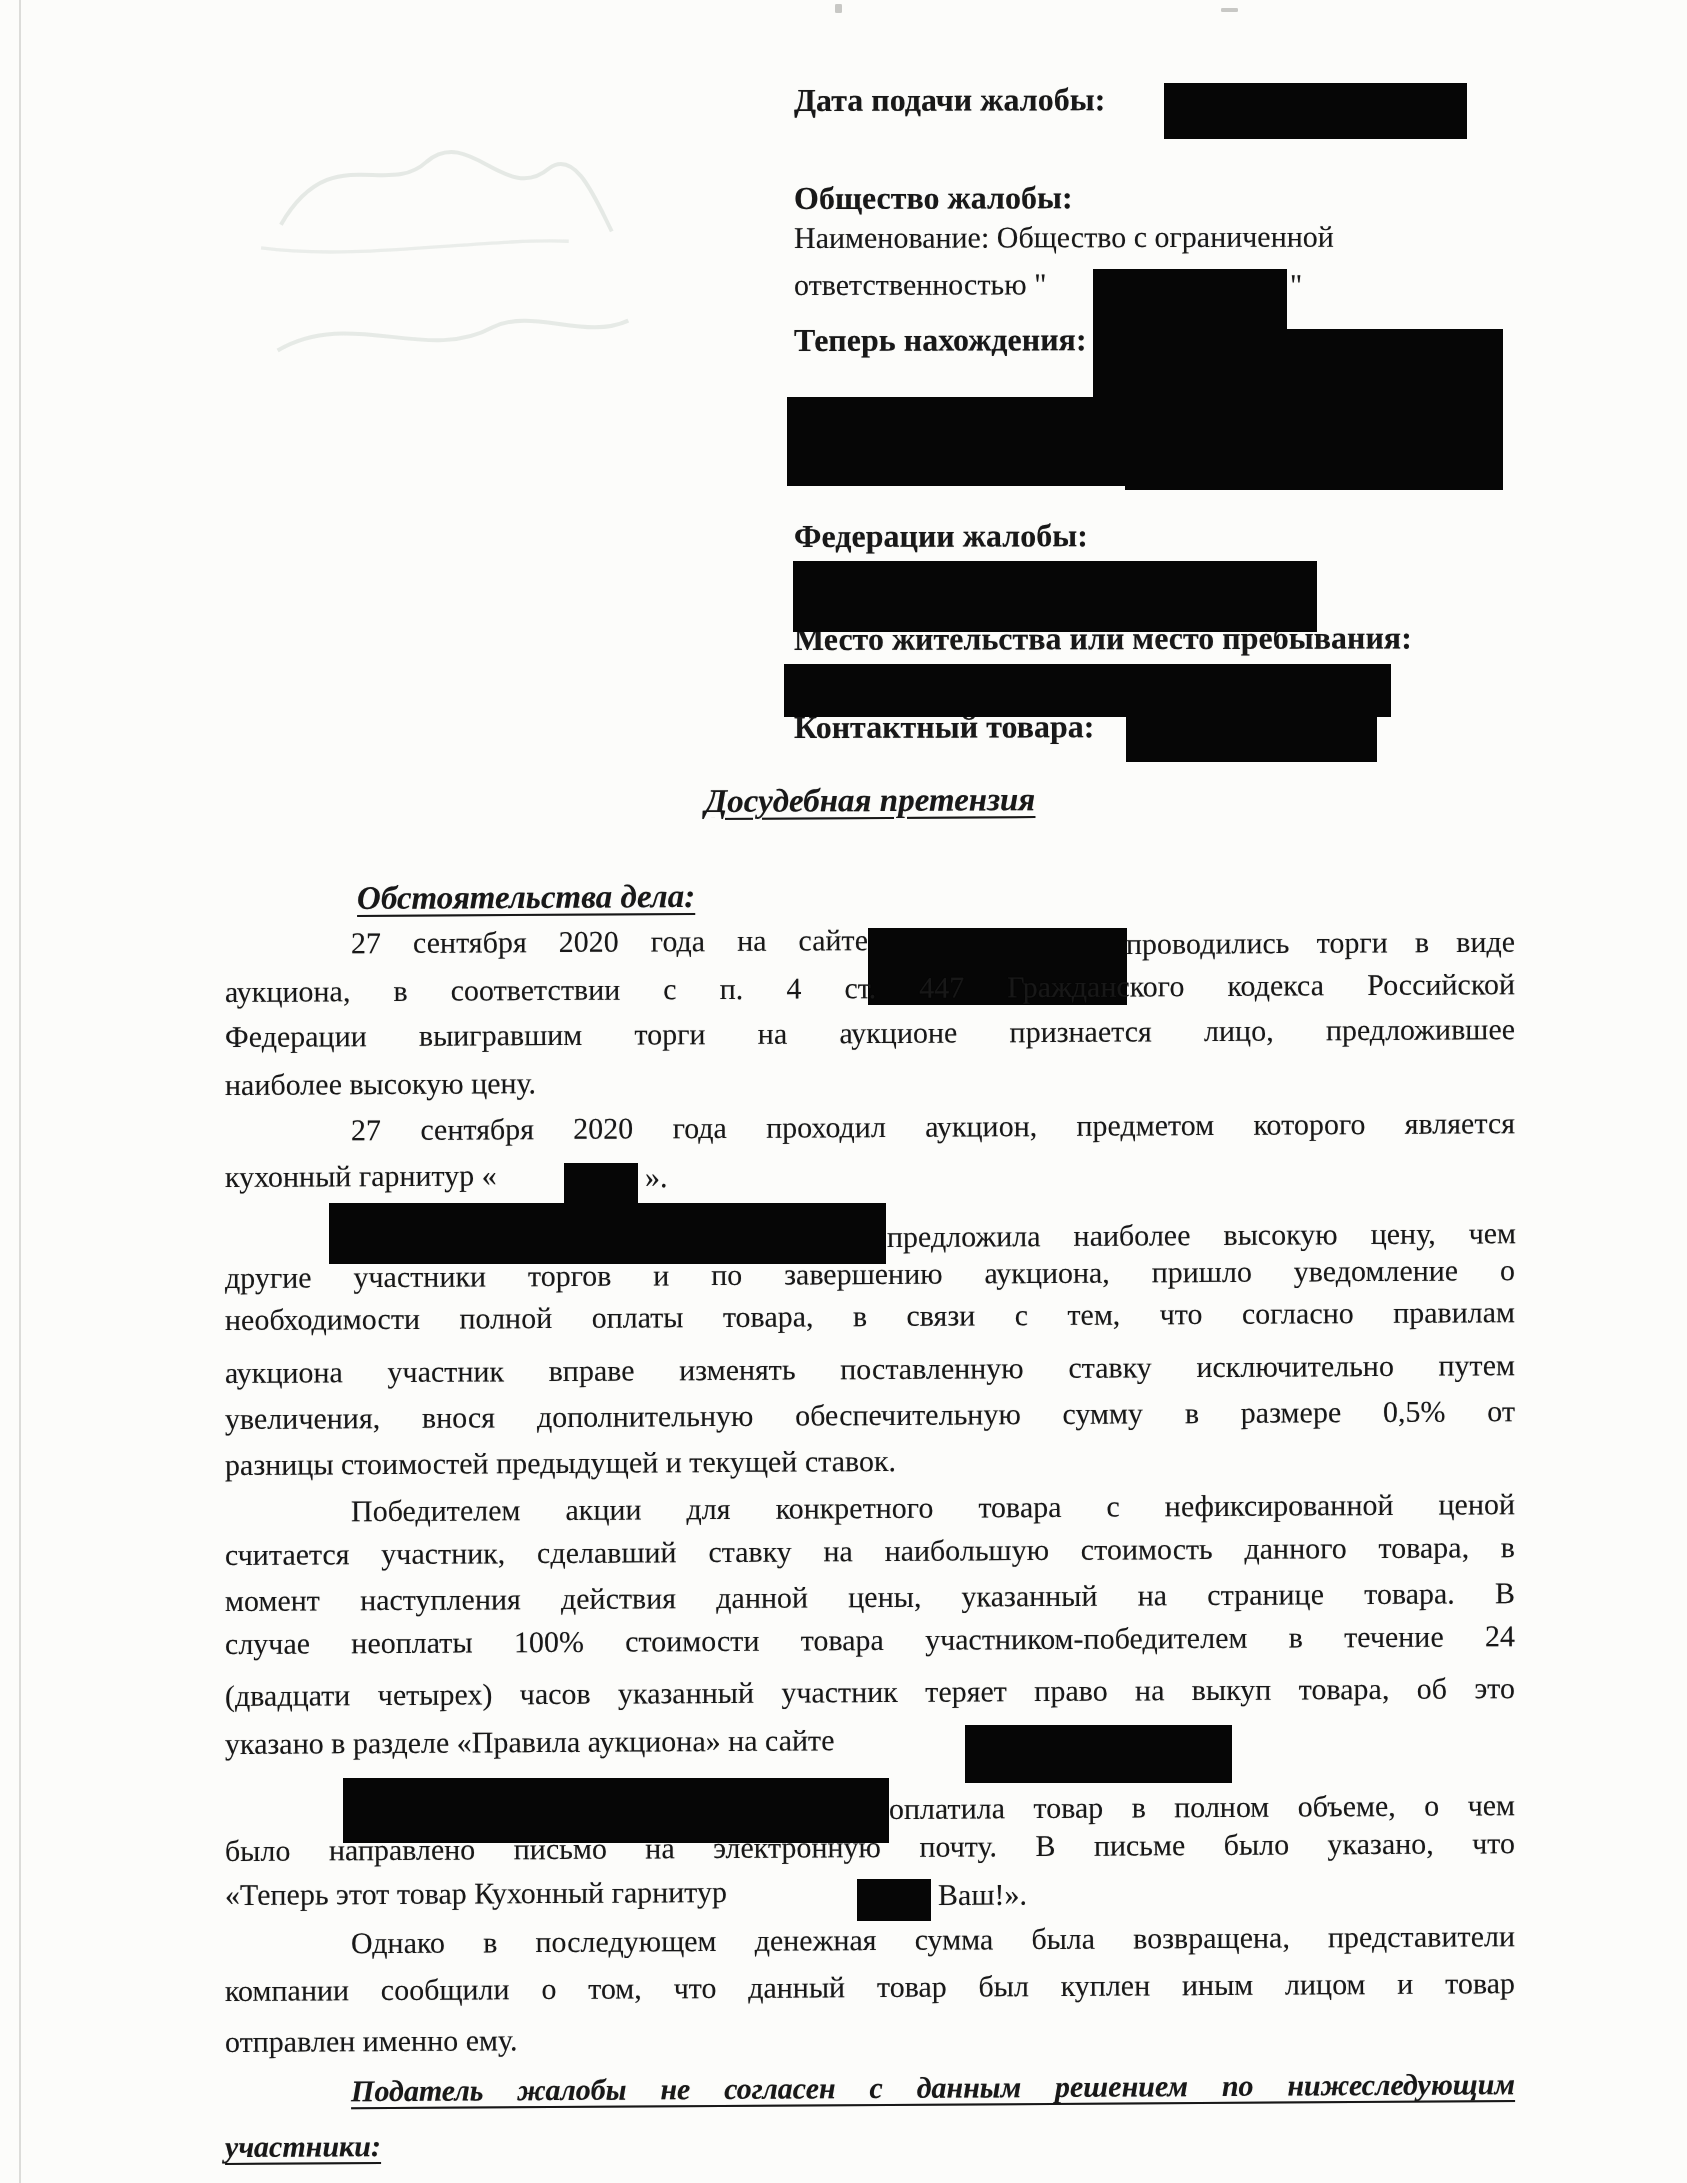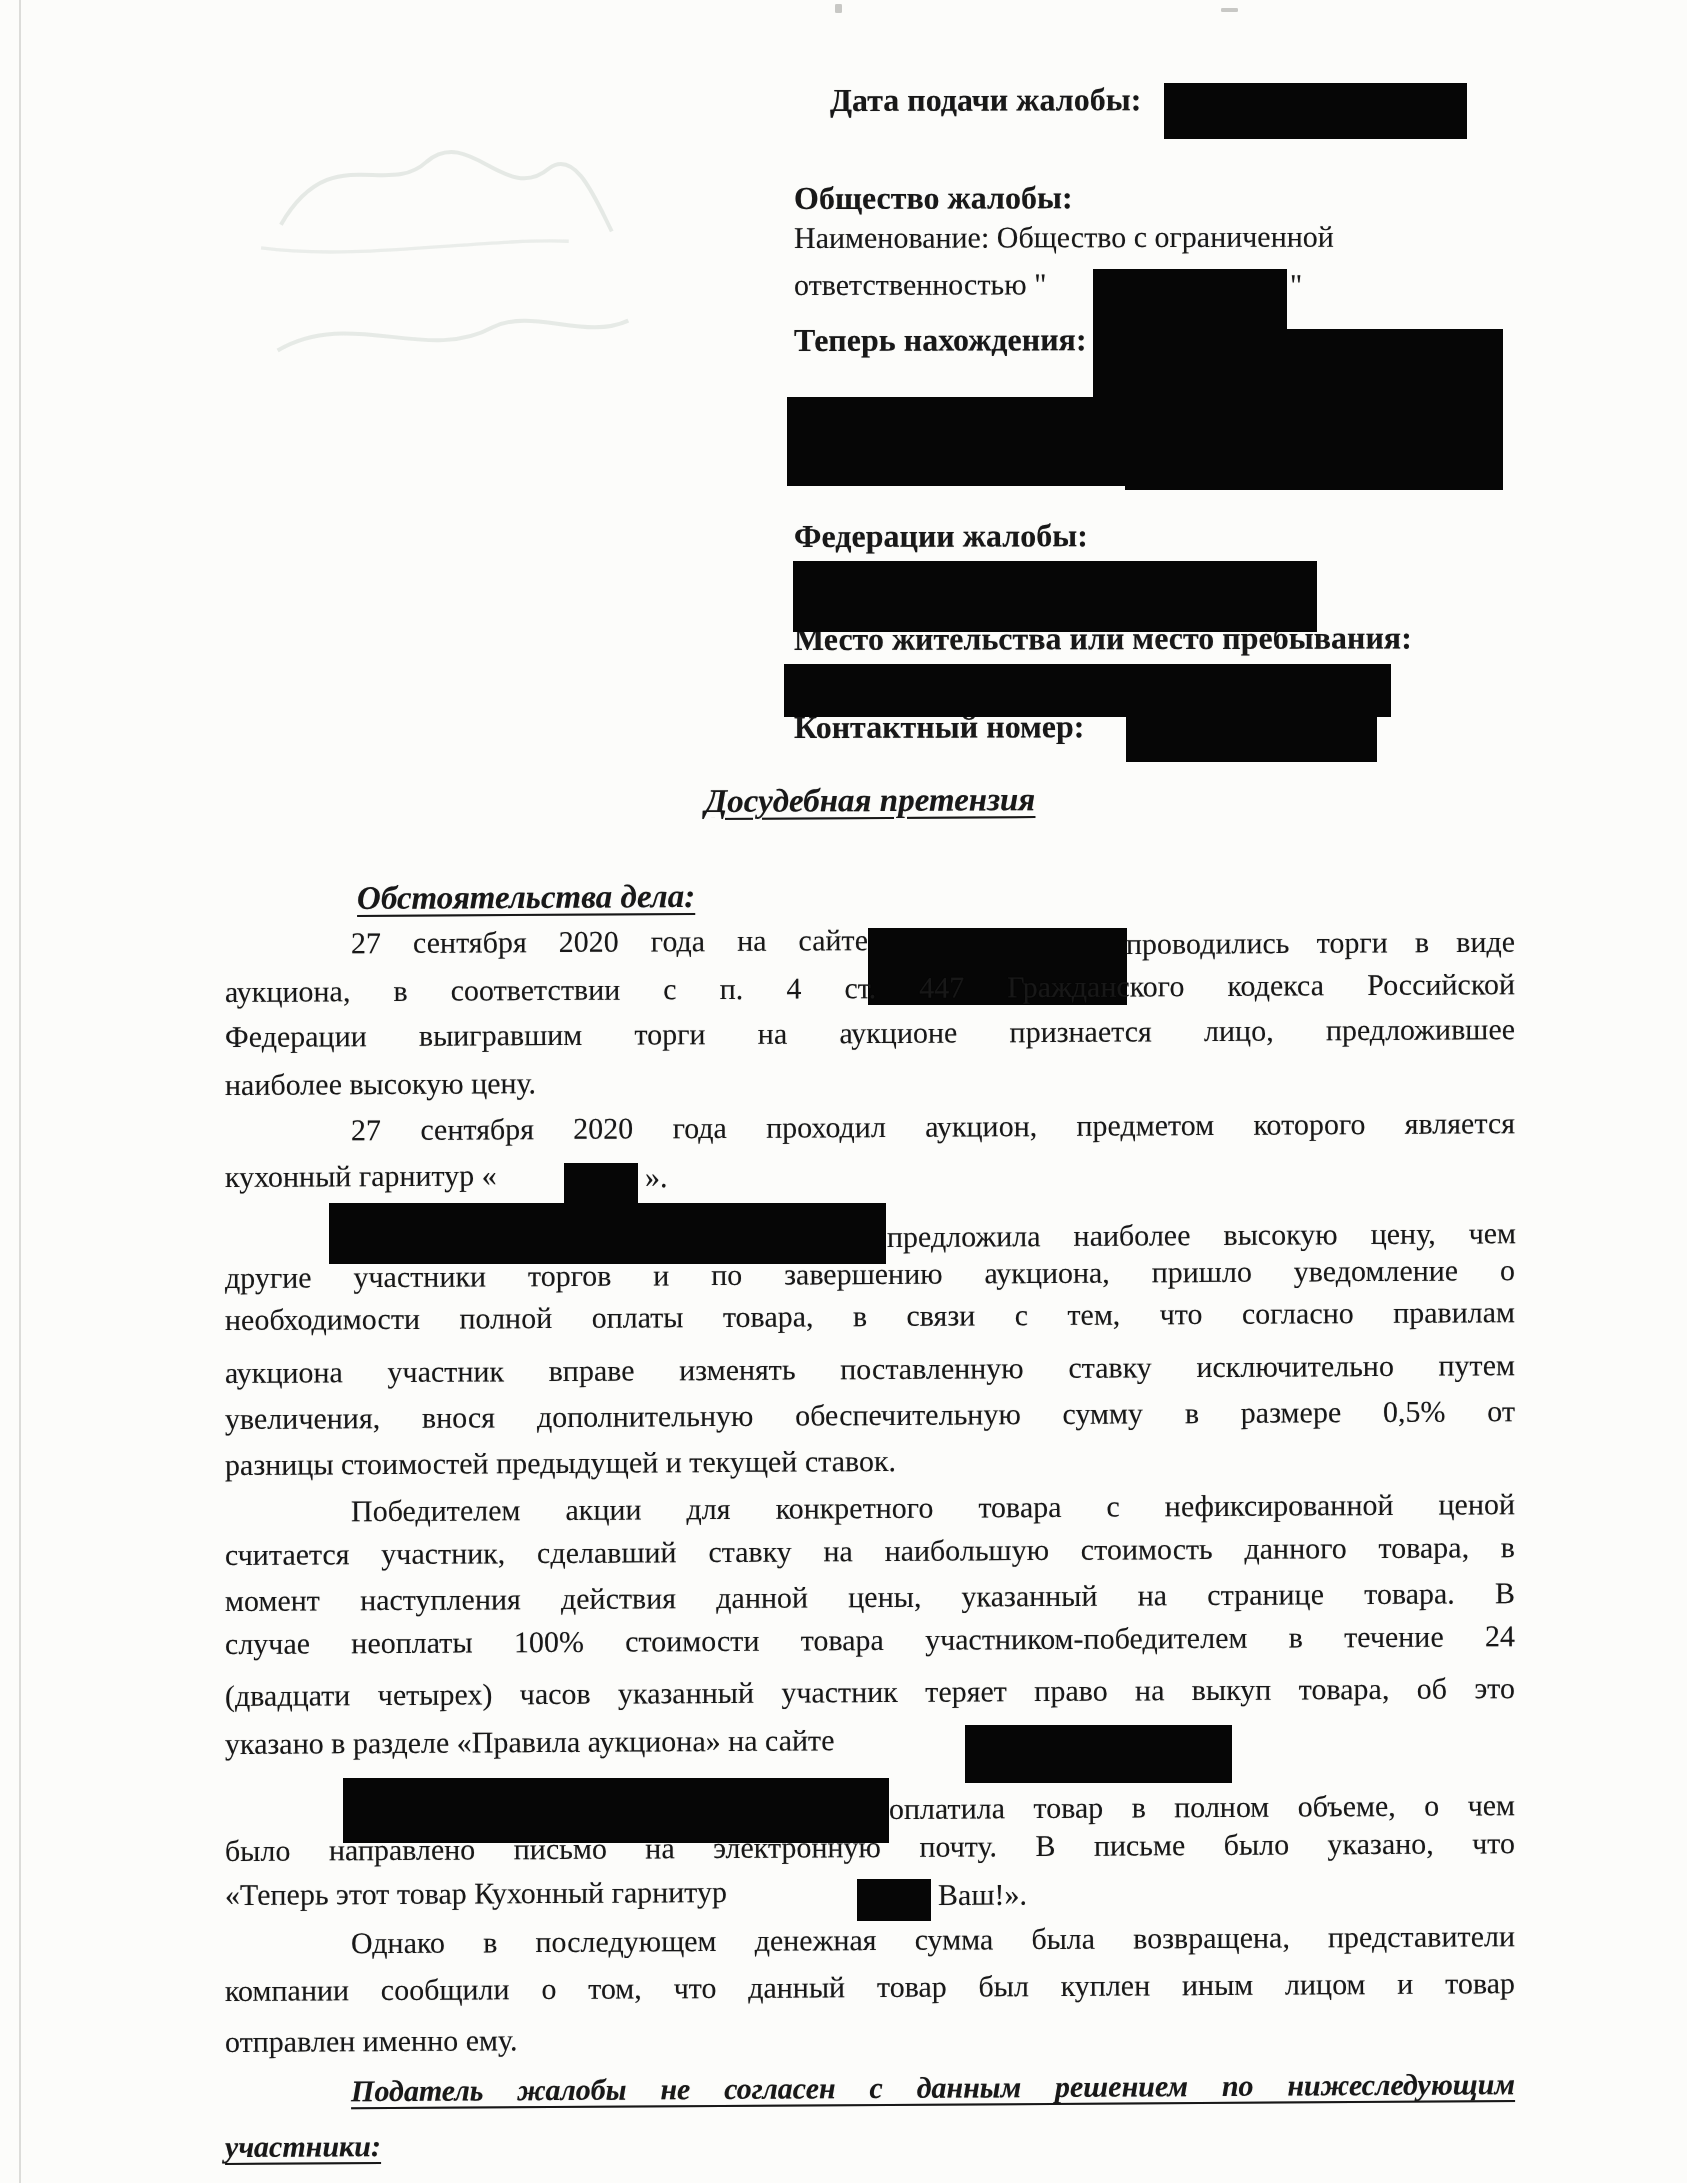--- a/index.html
+++ b/index.html
@@ -31,29 +31,29 @@
 
   <div class="edgeline"></div>
   <div class="speck" style="left:835px;top:4px;width:6.6px;height:9.3px"></div>
   <div class="speck" style="left:1221px;top:8px;width:17px;height:4px"></div>
   <svg class="artifact" style="left:251px;top:99px" width="437" height="311" viewBox="0 0 660 470">
     <path d="M 45 190 C 120 60, 205 150, 265 95 C 330 40, 385 160, 450 105 C 490 75, 520 150, 545 200" fill="none" stroke="#e2e7e2" stroke-width="6" opacity="0.9"></path>
     <path d="M 15 225 C 160 245, 350 210, 480 215" fill="none" stroke="#e6eae6" stroke-width="5" opacity="0.85"></path>
     <path d="M 40 380 C 150 315, 265 400, 365 345 C 425 315, 505 365, 570 335" fill="none" stroke="#e3e8e3" stroke-width="6" opacity="0.9"></path>
   </svg>
 
-  <div class="line hl tilt2" style="left:830px;top:80px">Дата подачи жалобы:</div>
+  <div class="line hl tilt2" style="left:794px;top:80px">Дата подачи жалобы:</div>
   <div class="line hl tilt2" style="left:794px;top:178px">Общество жалобы:</div>
   <div class="line tilt2" style="left:794px;top:218px">Наименование: Общество с ограниченной</div>
   <div class="line tilt2" style="left:794px;top:265px">ответственностью "</div>
   <div class="line tilt2" style="left:1290px;top:265px">"</div>
   <div class="line hl tilt2" style="left:794px;top:320px">Теперь нахождения:</div>
   <div class="line hl tilt2" style="left:794px;top:516px">Федерации жалобы:</div>
   <div class="line hl tilt2" style="left:794px;top:619px">Место жительства или место пребывания:</div>
-  <div class="line hl tilt2" style="left:794px;top:707px">Контактный номер:</div>
+  <div class="line hl tilt2" style="left:794px;top:707px">Контактный товара:</div>
 
   <div class="red" style="left:1164px;top:83px;width:303px;height:56px"></div>
   <div class="red" style="left:1093px;top:269px;width:194px;height:67px"></div>
   <div class="red" style="left:1093px;top:329px;width:410px;height:70px"></div>
   <div class="red" style="left:1125px;top:370px;width:378px;height:120px"></div>
   <div class="red" style="left:787px;top:397px;width:341px;height:89px"></div>
   <div class="red" style="left:793px;top:561px;width:524px;height:71px"></div>
   <div class="red" style="left:784px;top:664px;width:607px;height:53px"></div>
   <div class="red" style="left:1126px;top:705px;width:251px;height:57px"></div>
   <div class="red" style="left:868px;top:928px;width:259px;height:77px"></div>

